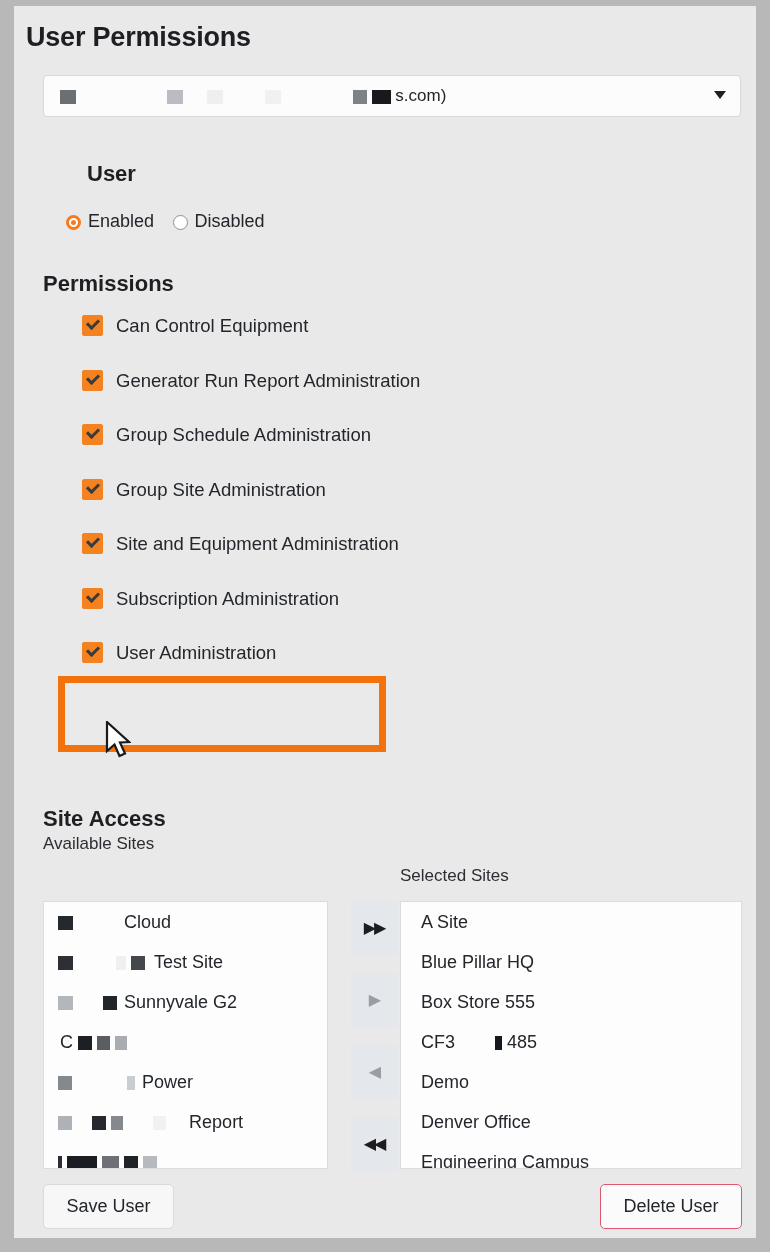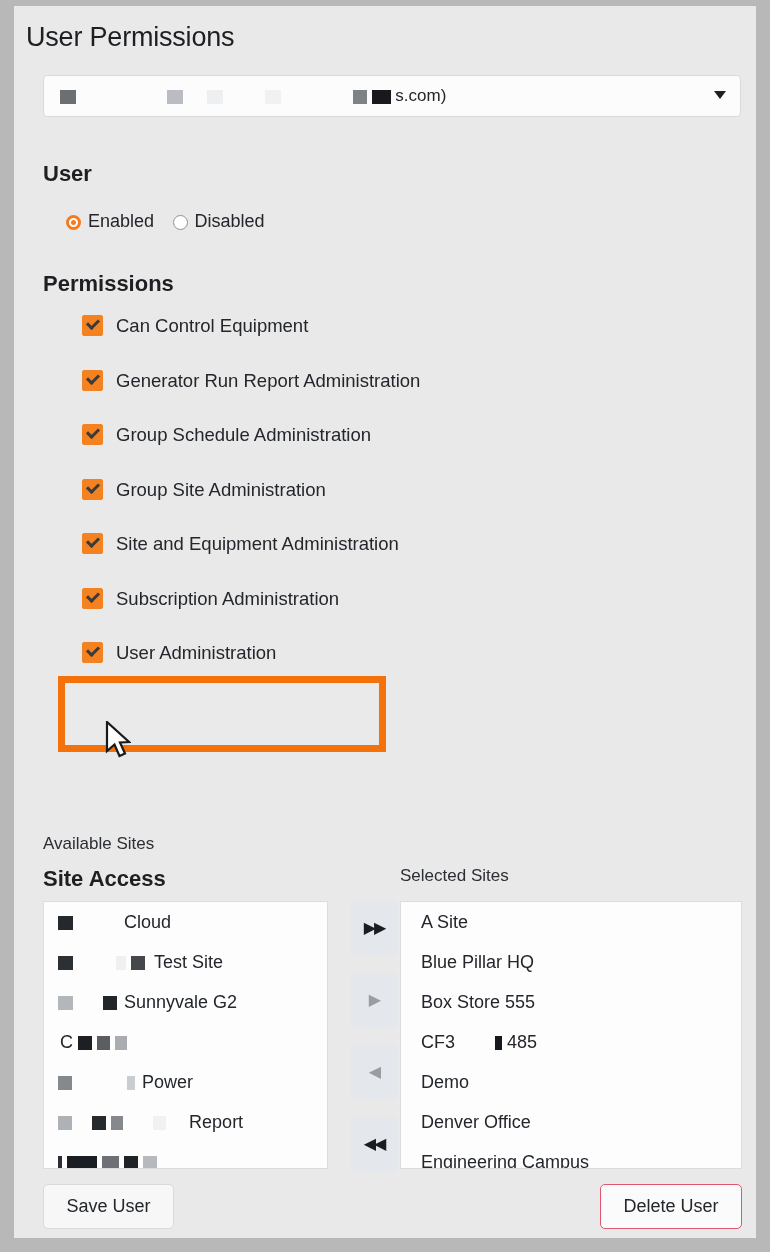--- a/index.html
+++ b/index.html
@@ -23,21 +23,21 @@
     box-sizing: border-box;
     overflow: hidden;
   }
 
   
   .page-title {
     position: absolute;
     left: 12px;
     top: 16px;
     font-size: 27px;
-    font-weight: normal;
+    font-weight: bold;
     color: #1d1f22;
     letter-spacing: -0.2px;
   }
 
   
   .user-select {
     position: absolute;
     left: 29px;
     top: 69px;
     width: 698px;
@@ -73,23 +73,23 @@
   }
 
   
   .section-h {
     position: absolute;
     left: 29px;
     font-size: 22px;
     font-weight: bold;
     color: #1d1f22;
   }
-  #h-user      { top: 155px; }
+  #h-user      { top: 155px; margin-left: 44px; }
   #h-perm      { top: 265px; }
-  #h-site      { top: 860px; text-align: right; }
+  #h-site      { top: 800px; text-align: right; }
 
   
   .radio-row { position: absolute; left: 52px; top: 202px; height: 26px; }
   .radio-item {
     display: inline-block;
     height: 26px;
     line-height: 26px;
     margin-right: 14px;
     white-space: nowrap;
     font-size: 18px;

